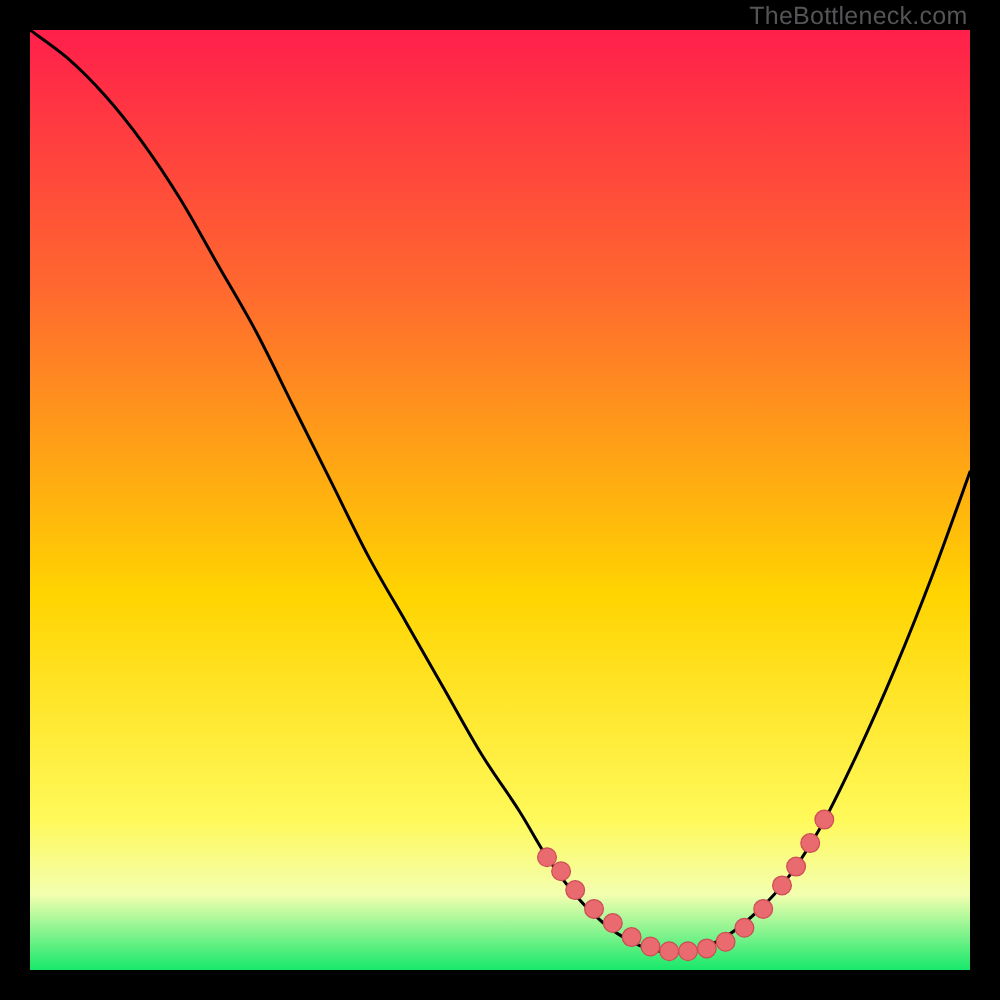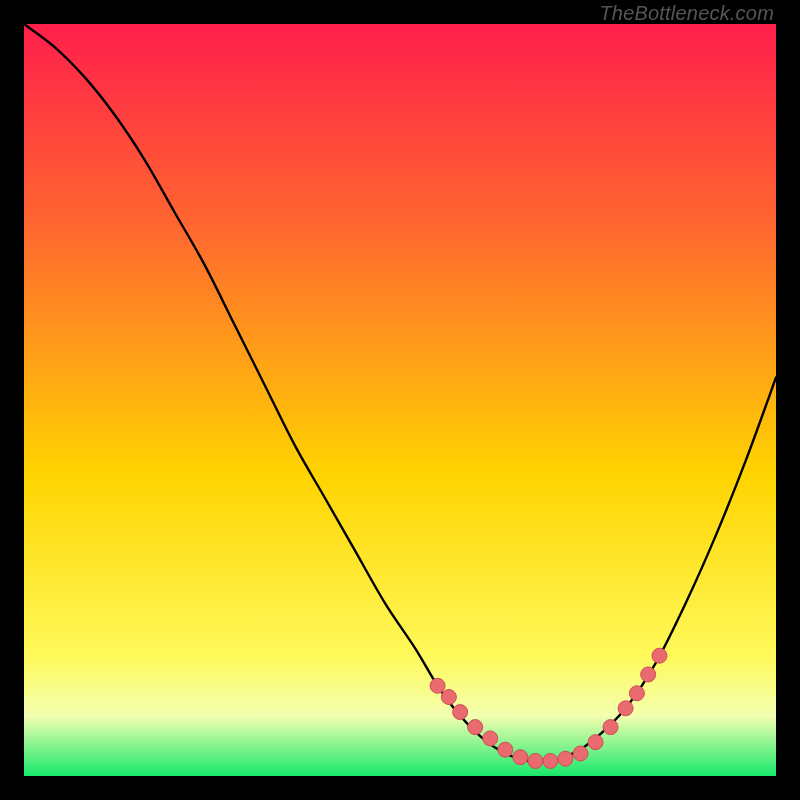--- a/index.html
+++ b/index.html
@@ -28,21 +28,20 @@
   }
   .watermark {
     position: absolute;
     top: 2px;
     right: 26px;
     color: #555558;
     font-size: 20px;
     font-weight: 500;
     letter-spacing: 0.2px;
     user-select: none;
-    font-style: italic;
   }
 </style>
 </head>
 <body>
 
 <div class="watermark">TheBottleneck.com</div>
 
 <div class="frame">
 
   <svg class="plot-area" viewBox="0 0 752 752" preserveAspectRatio="none">

